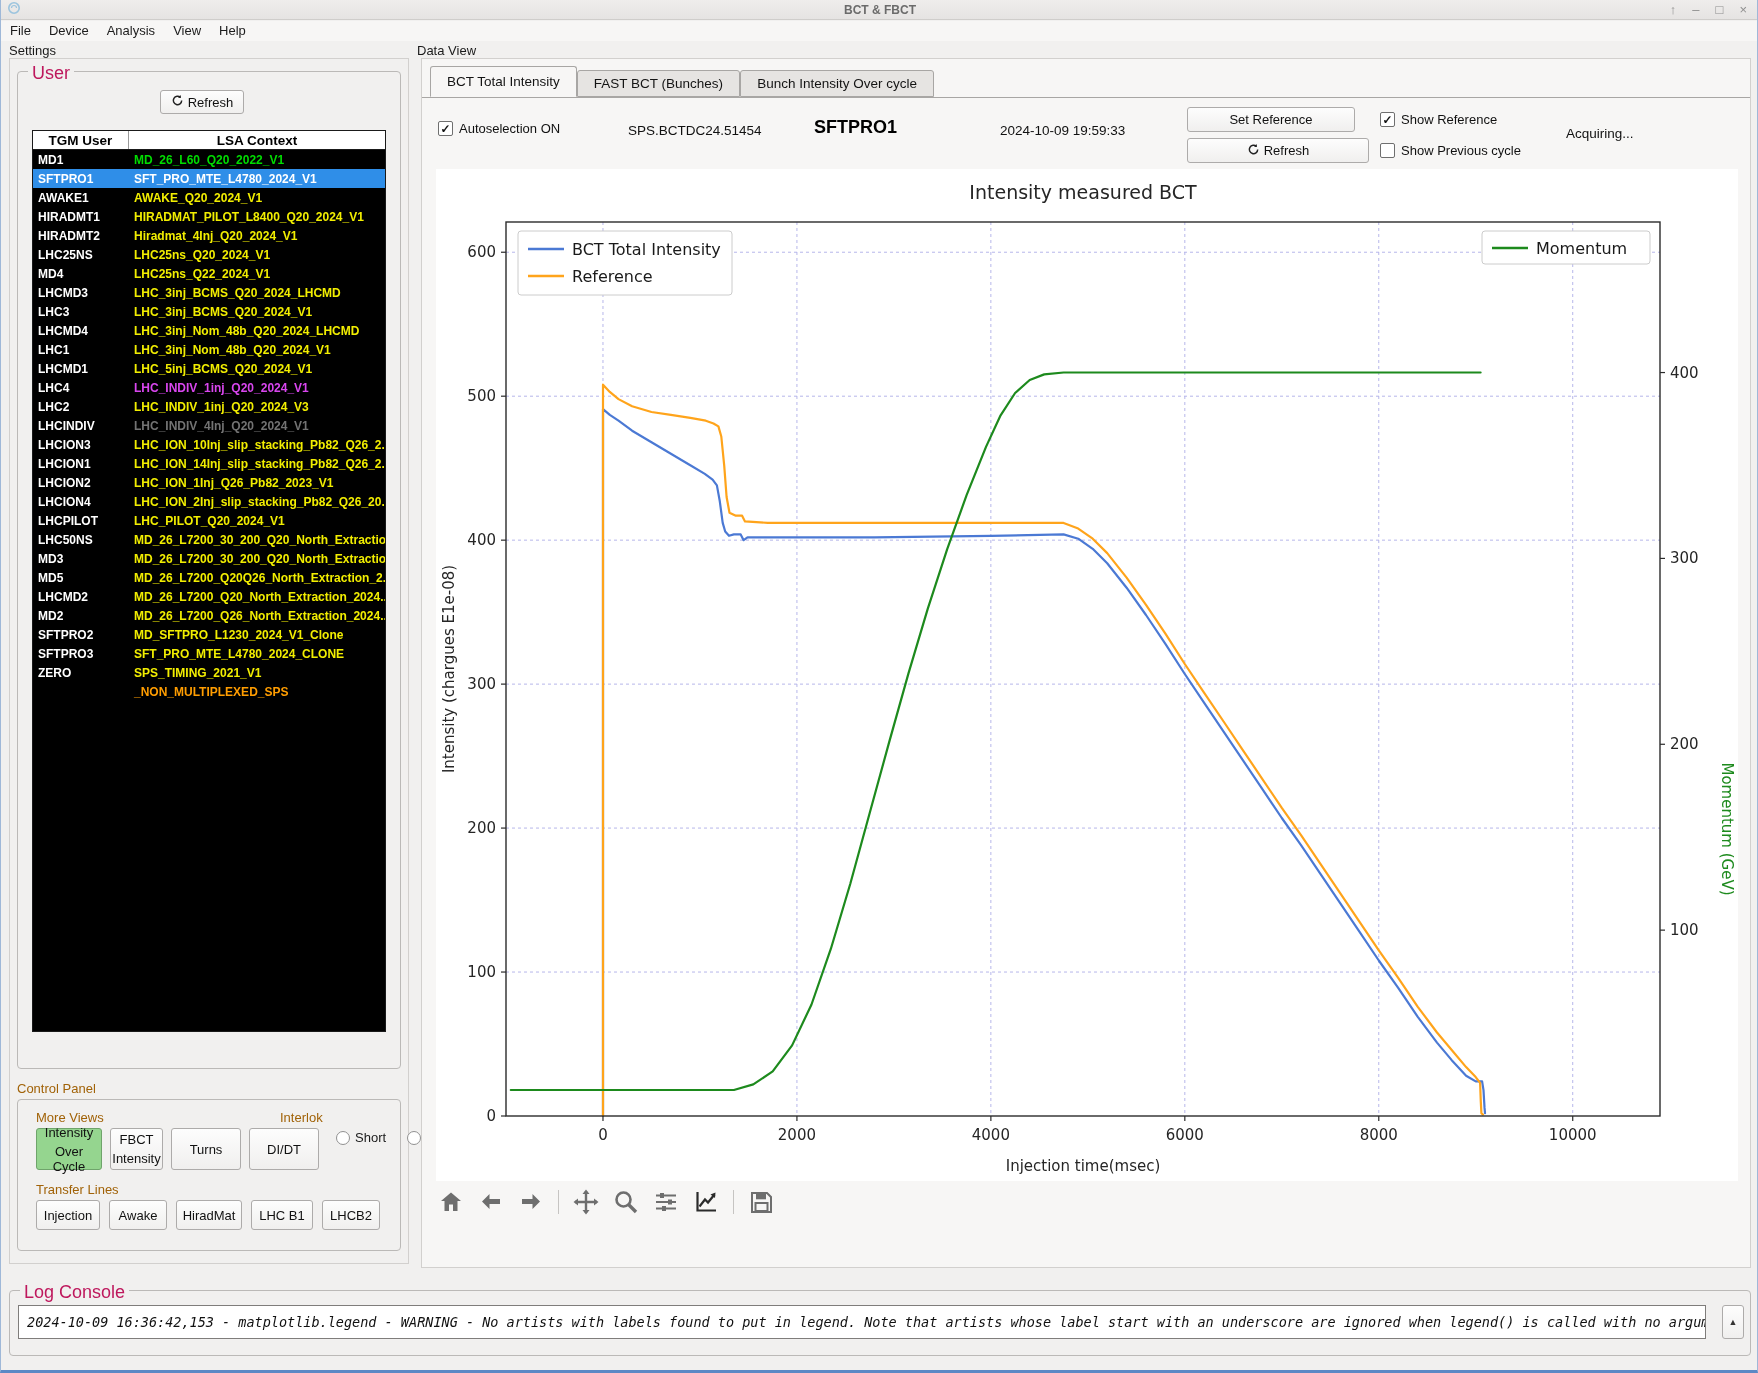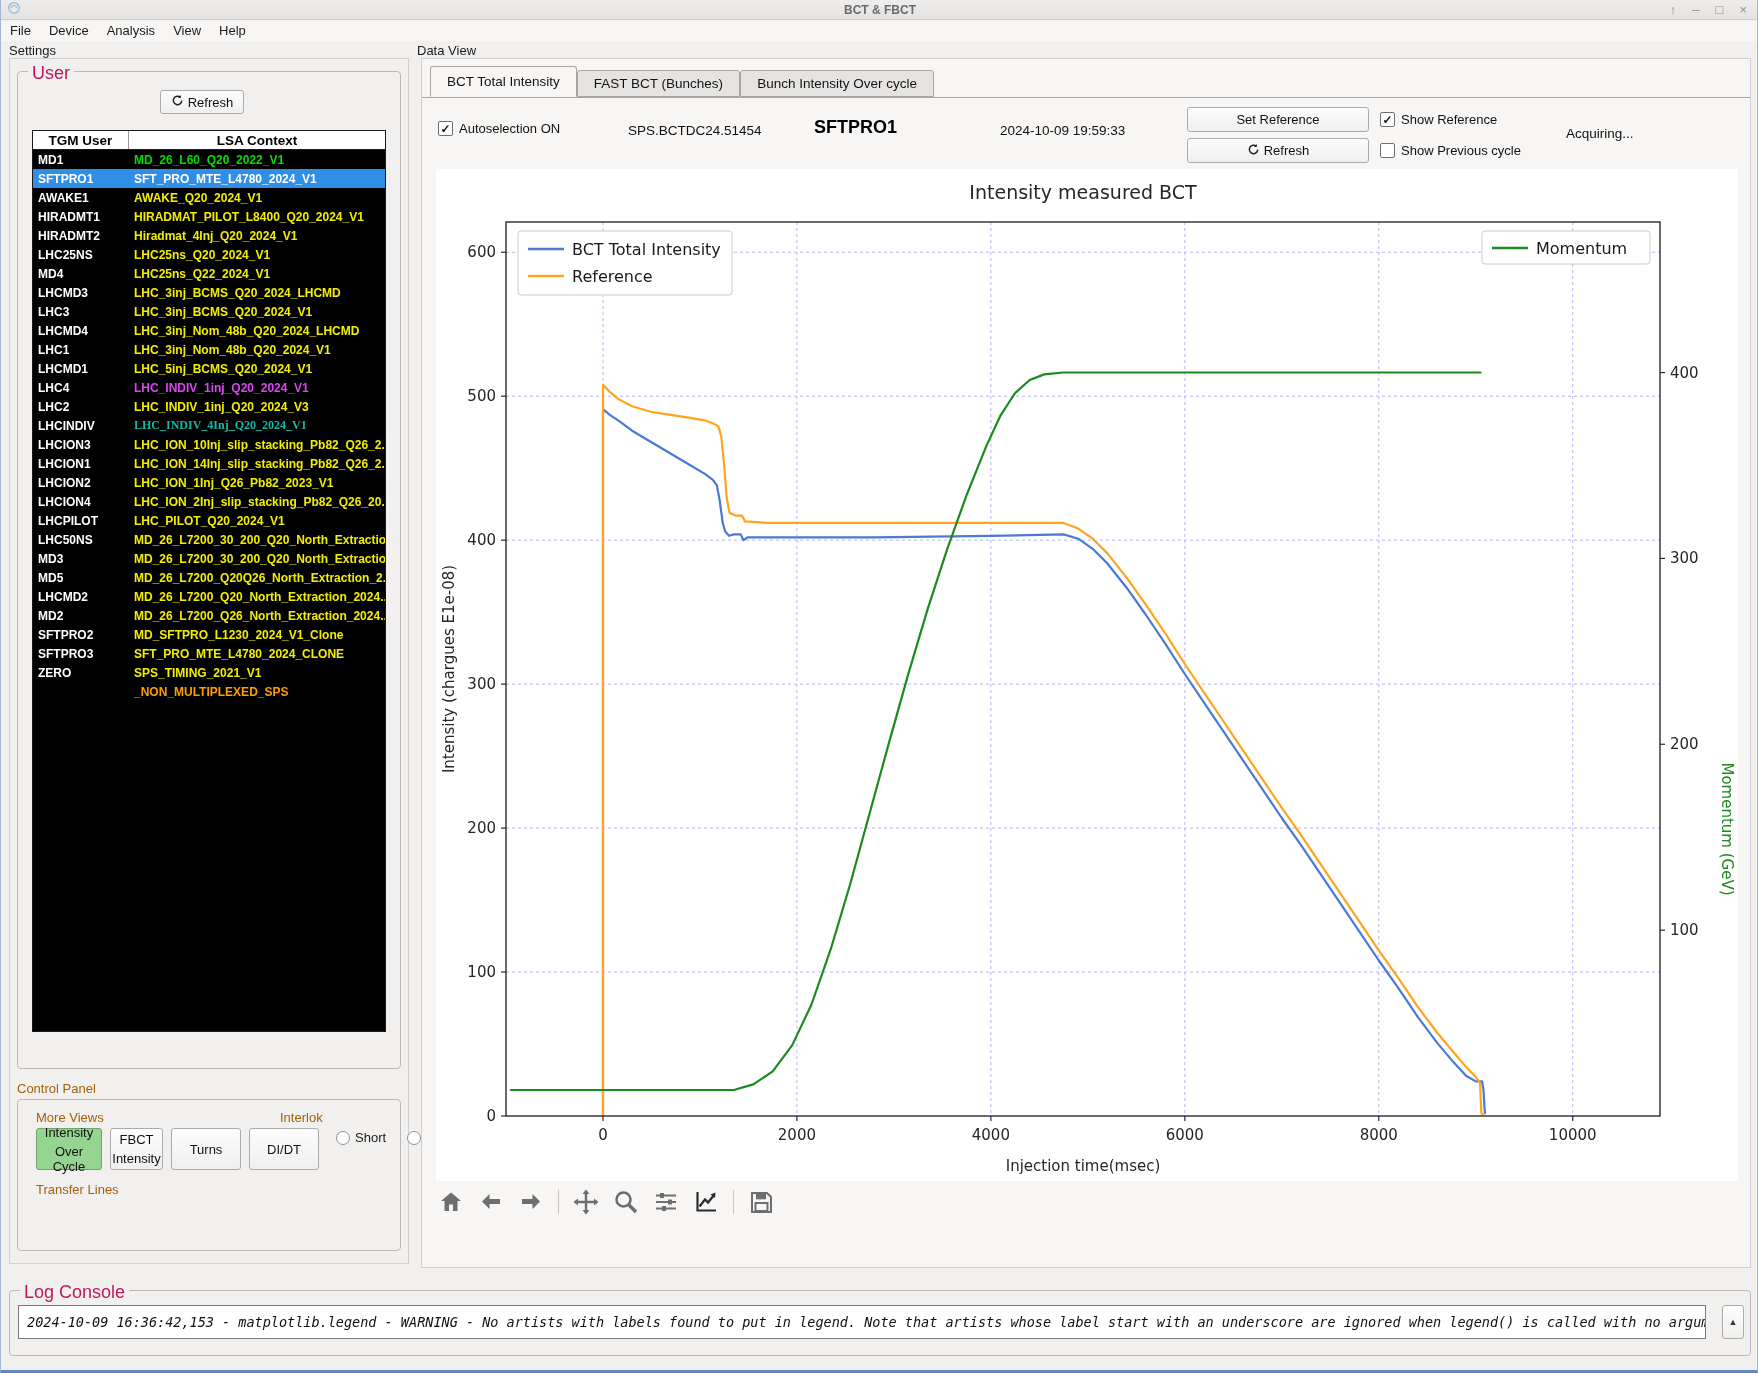--- a/index.html
+++ b/index.html
@@ -187,21 +187,21 @@
           <div class="trow">
             <span class="u">LHC4</span>
             <span class="c" style="color: #d946ef;">LHC_INDIV_1inj_Q20_2024_V1</span>
           </div>
           <div class="trow">
             <span class="u">LHC2</span>
             <span class="c" style="color: rgb(242, 238, 0);">LHC_INDIV_1inj_Q20_2024_V3</span>
           </div>
           <div class="trow">
             <span class="u">LHCINDIV</span>
-            <span class="c" style="color: #14b8a6; font-family: Liberation Serif, serif;">LHC_INDIV_4Inj_Q20_2024_V1</span>
+            <span class="c" style="color: #737373;">LHC_INDIV_4Inj_Q20_2024_V1</span>
           </div>
           <div class="trow">
             <span class="u">LHCION3</span>
             <span class="c" style="color: rgb(242, 238, 0);">LHC_ION_10Inj_slip_stacking_Pb82_Q26_2...</span>
           </div>
           <div class="trow">
             <span class="u">LHCION1</span>
             <span class="c" style="color: rgb(242, 238, 0);">LHC_ION_14Inj_slip_stacking_Pb82_Q26_2...</span>
           </div>
           <div class="trow">
@@ -281,20 +281,27 @@
         <div class="radio">
           <span class="circ"></span>
           <span>Short</span>
         </div>
         <div class="radio">
           <span class="circ"></span>
           <span>Long</span>
         </div>
       </div>
     <div class="cp-label" style="left:18px; top:82px;">Transfer Lines</div>
+    <div id="transfer-buttons" style="position:absolute; left:18px; top:100px; display:flex; gap:9px;">
+        <button class="btn" style="width: 64px; height: 30px;">Injection</button>
+        <button class="btn" style="width: 58px; height: 30px;">Awake</button>
+        <button class="btn" style="width: 66px; height: 30px;">HiradMat</button>
+        <button class="btn" style="width: 62px; height: 30px;">LHC B1</button>
+        <button class="btn" style="width: 58px; height: 30px;">LHCB2</button>
+      </div>
   </div>
 </div>
 
 <div class="abs" id="dv-panel">
 
   <div id="tabbar">
       <div class="tab active">BCT Total Intensity</div>
       <div class="tab inactive">FAST BCT (Bunches)</div>
       <div class="tab inactive">Bunch Intensity Over cycle</div>
     </div>
@@ -302,21 +309,21 @@
   <div class="cb-wrap abs" style="left:16px; top:62px;">
     <span class="cb checked" id="cb-autosel">
         <span class="mark">✓</span>
       </span>
     <span>Autoselection ON</span>
   </div>
   <div class="abs plain-label" style="left:206px; top:64px;">SPS.BCTDC24.51454</div>
   <div class="abs" id="cycle-name" style="left:392px; top:58px;">SFTPRO1</div>
   <div class="abs plain-label" style="left:578px; top:64px;">2024-10-09 19:59:33</div>
 
-  <button class="btn abs" style="left:765px; top:48px; width:182px; height:25px;">
+  <button class="btn abs" style="left:765px; top:48px; width:168px; height:25px;">
     <span>Set Reference</span>
   </button>
   <button class="btn abs" style="left:765px; top:79px; width:182px; height:25px;">
     <span>
       <svg width="13" height="13" viewBox="0 0 14 14">
           <path d="M11.5 7a4.5 4.5 0 1 1-1.3-3.2" fill="none" stroke="#222" stroke-width="1.6"></path>
           <path d="M10.5 1.2 L10.6 4.2 L7.6 4.0 Z" fill="#222"></path>
         </svg>
     </span>
     <span>Refresh</span>

